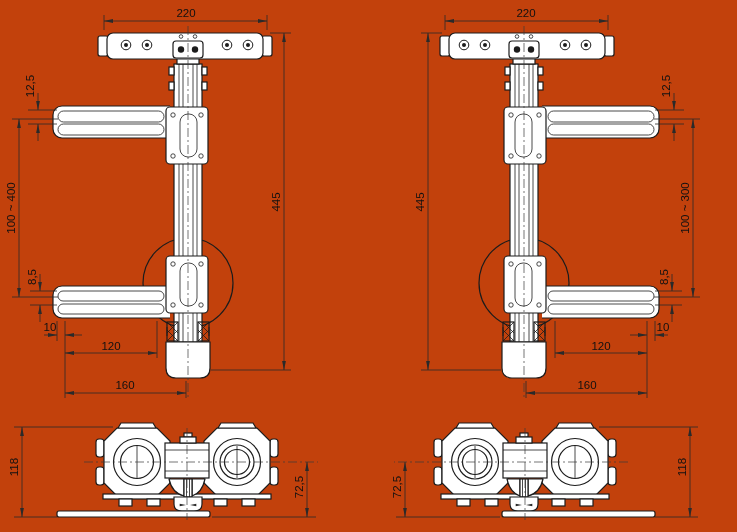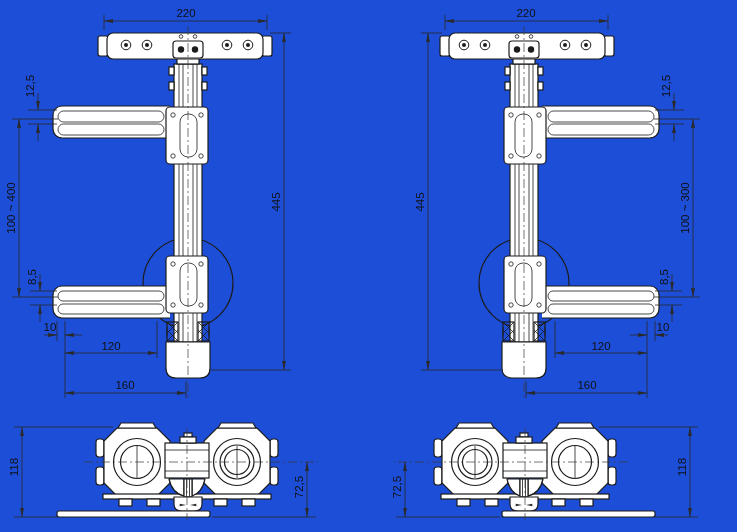--- a/index.html
+++ b/index.html
@@ -1,16 +1,16 @@
 <!DOCTYPE html>
 <html><head>
 <meta charset="utf-8">
 <style>
   html,body{margin:0;padding:0;background:#ffffff;}
-  .stage{width:737px;height:532px;background:#1d4ed8;position:relative;overflow:hidden;text-align:center;}
+  .stage{width:737px;height:532px;background:#c2410c;position:relative;overflow:hidden;text-align:center;}
   svg{display:block;font-family:"Liberation Sans","DejaVu Sans",sans-serif;}
   .geo{stroke:#1c1c1c;stroke-width:1.2;fill:none;}
   .geoF{stroke:#1c1c1c;stroke-width:1.2;fill:#ffffff;}
   .thin{stroke:#1c1c1c;stroke-width:0.8;fill:none;}
   .dim{stroke:#2a2a2a;stroke-width:0.8;fill:none;}
   .arr{fill:#2a2a2a;stroke:none;}
   .cl{stroke:#3a3a3a;stroke-width:0.7;fill:none;stroke-dasharray:9 3 2 3;}
   .hole{stroke:#1c1c1c;stroke-width:1;fill:#ffffff;}
   .solid{fill:#1c1c1c;stroke:none;}
   text.dimtxt{fill:#111111;font-size:11.5px;}

